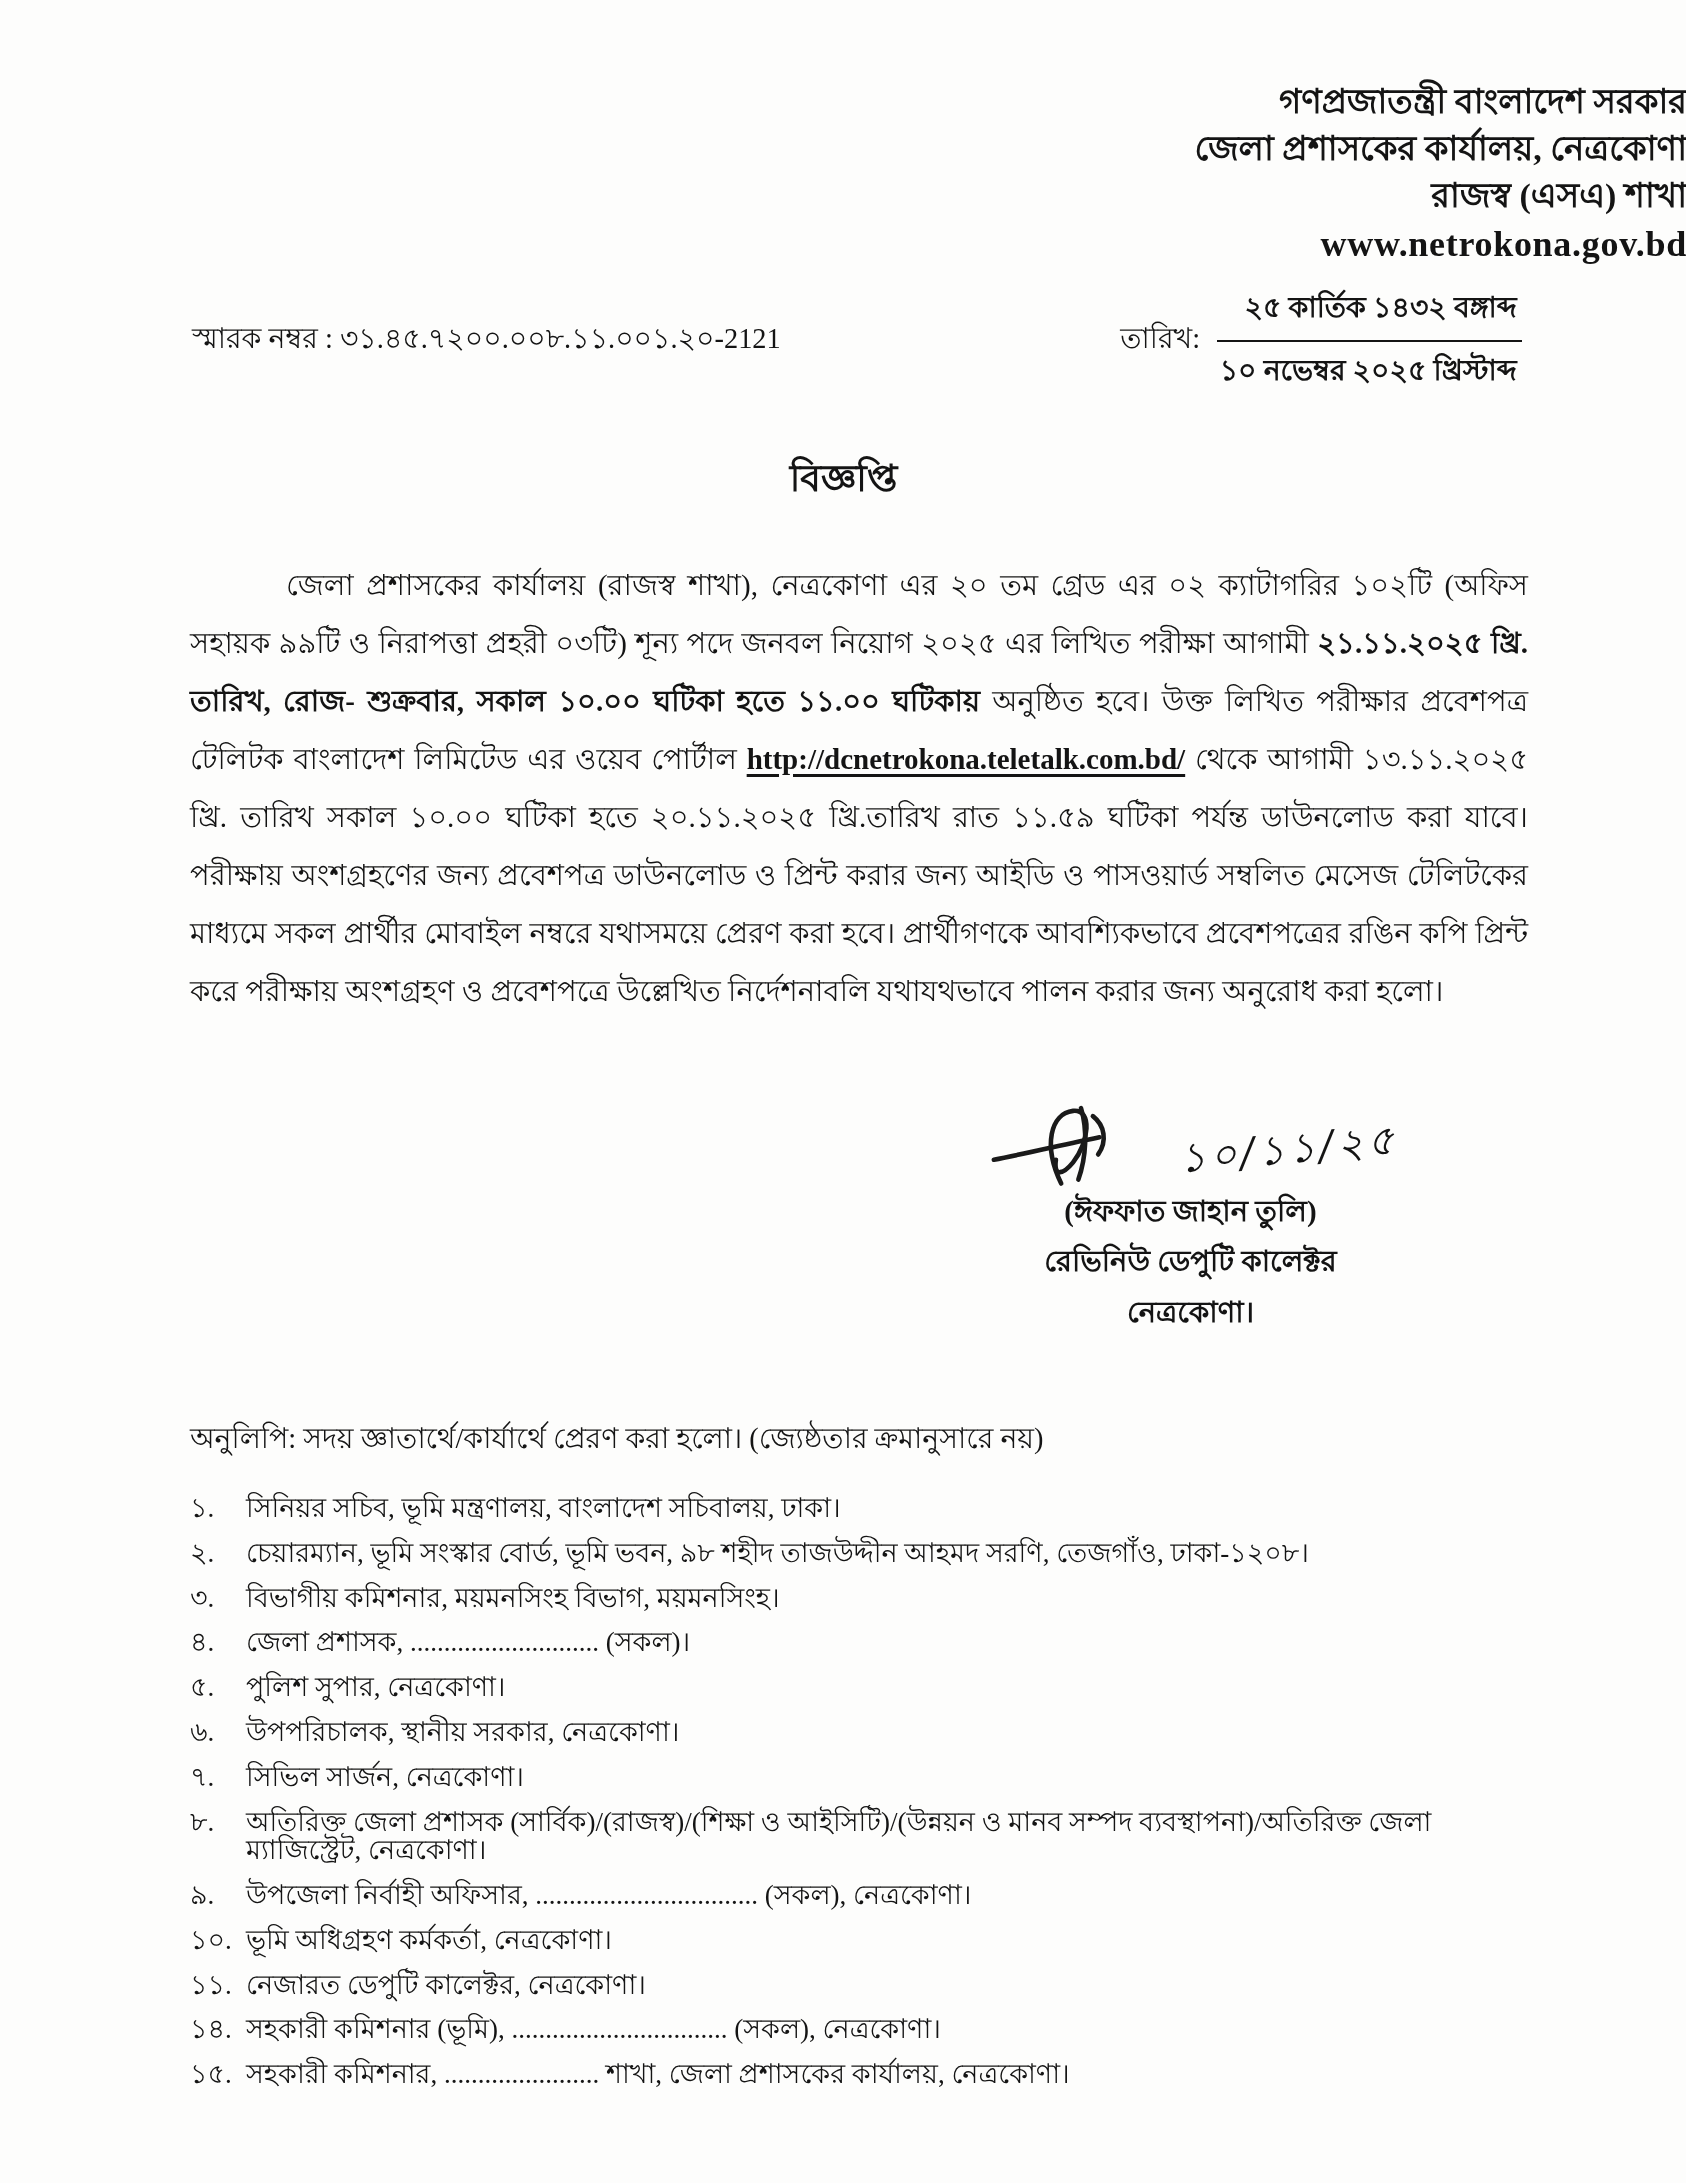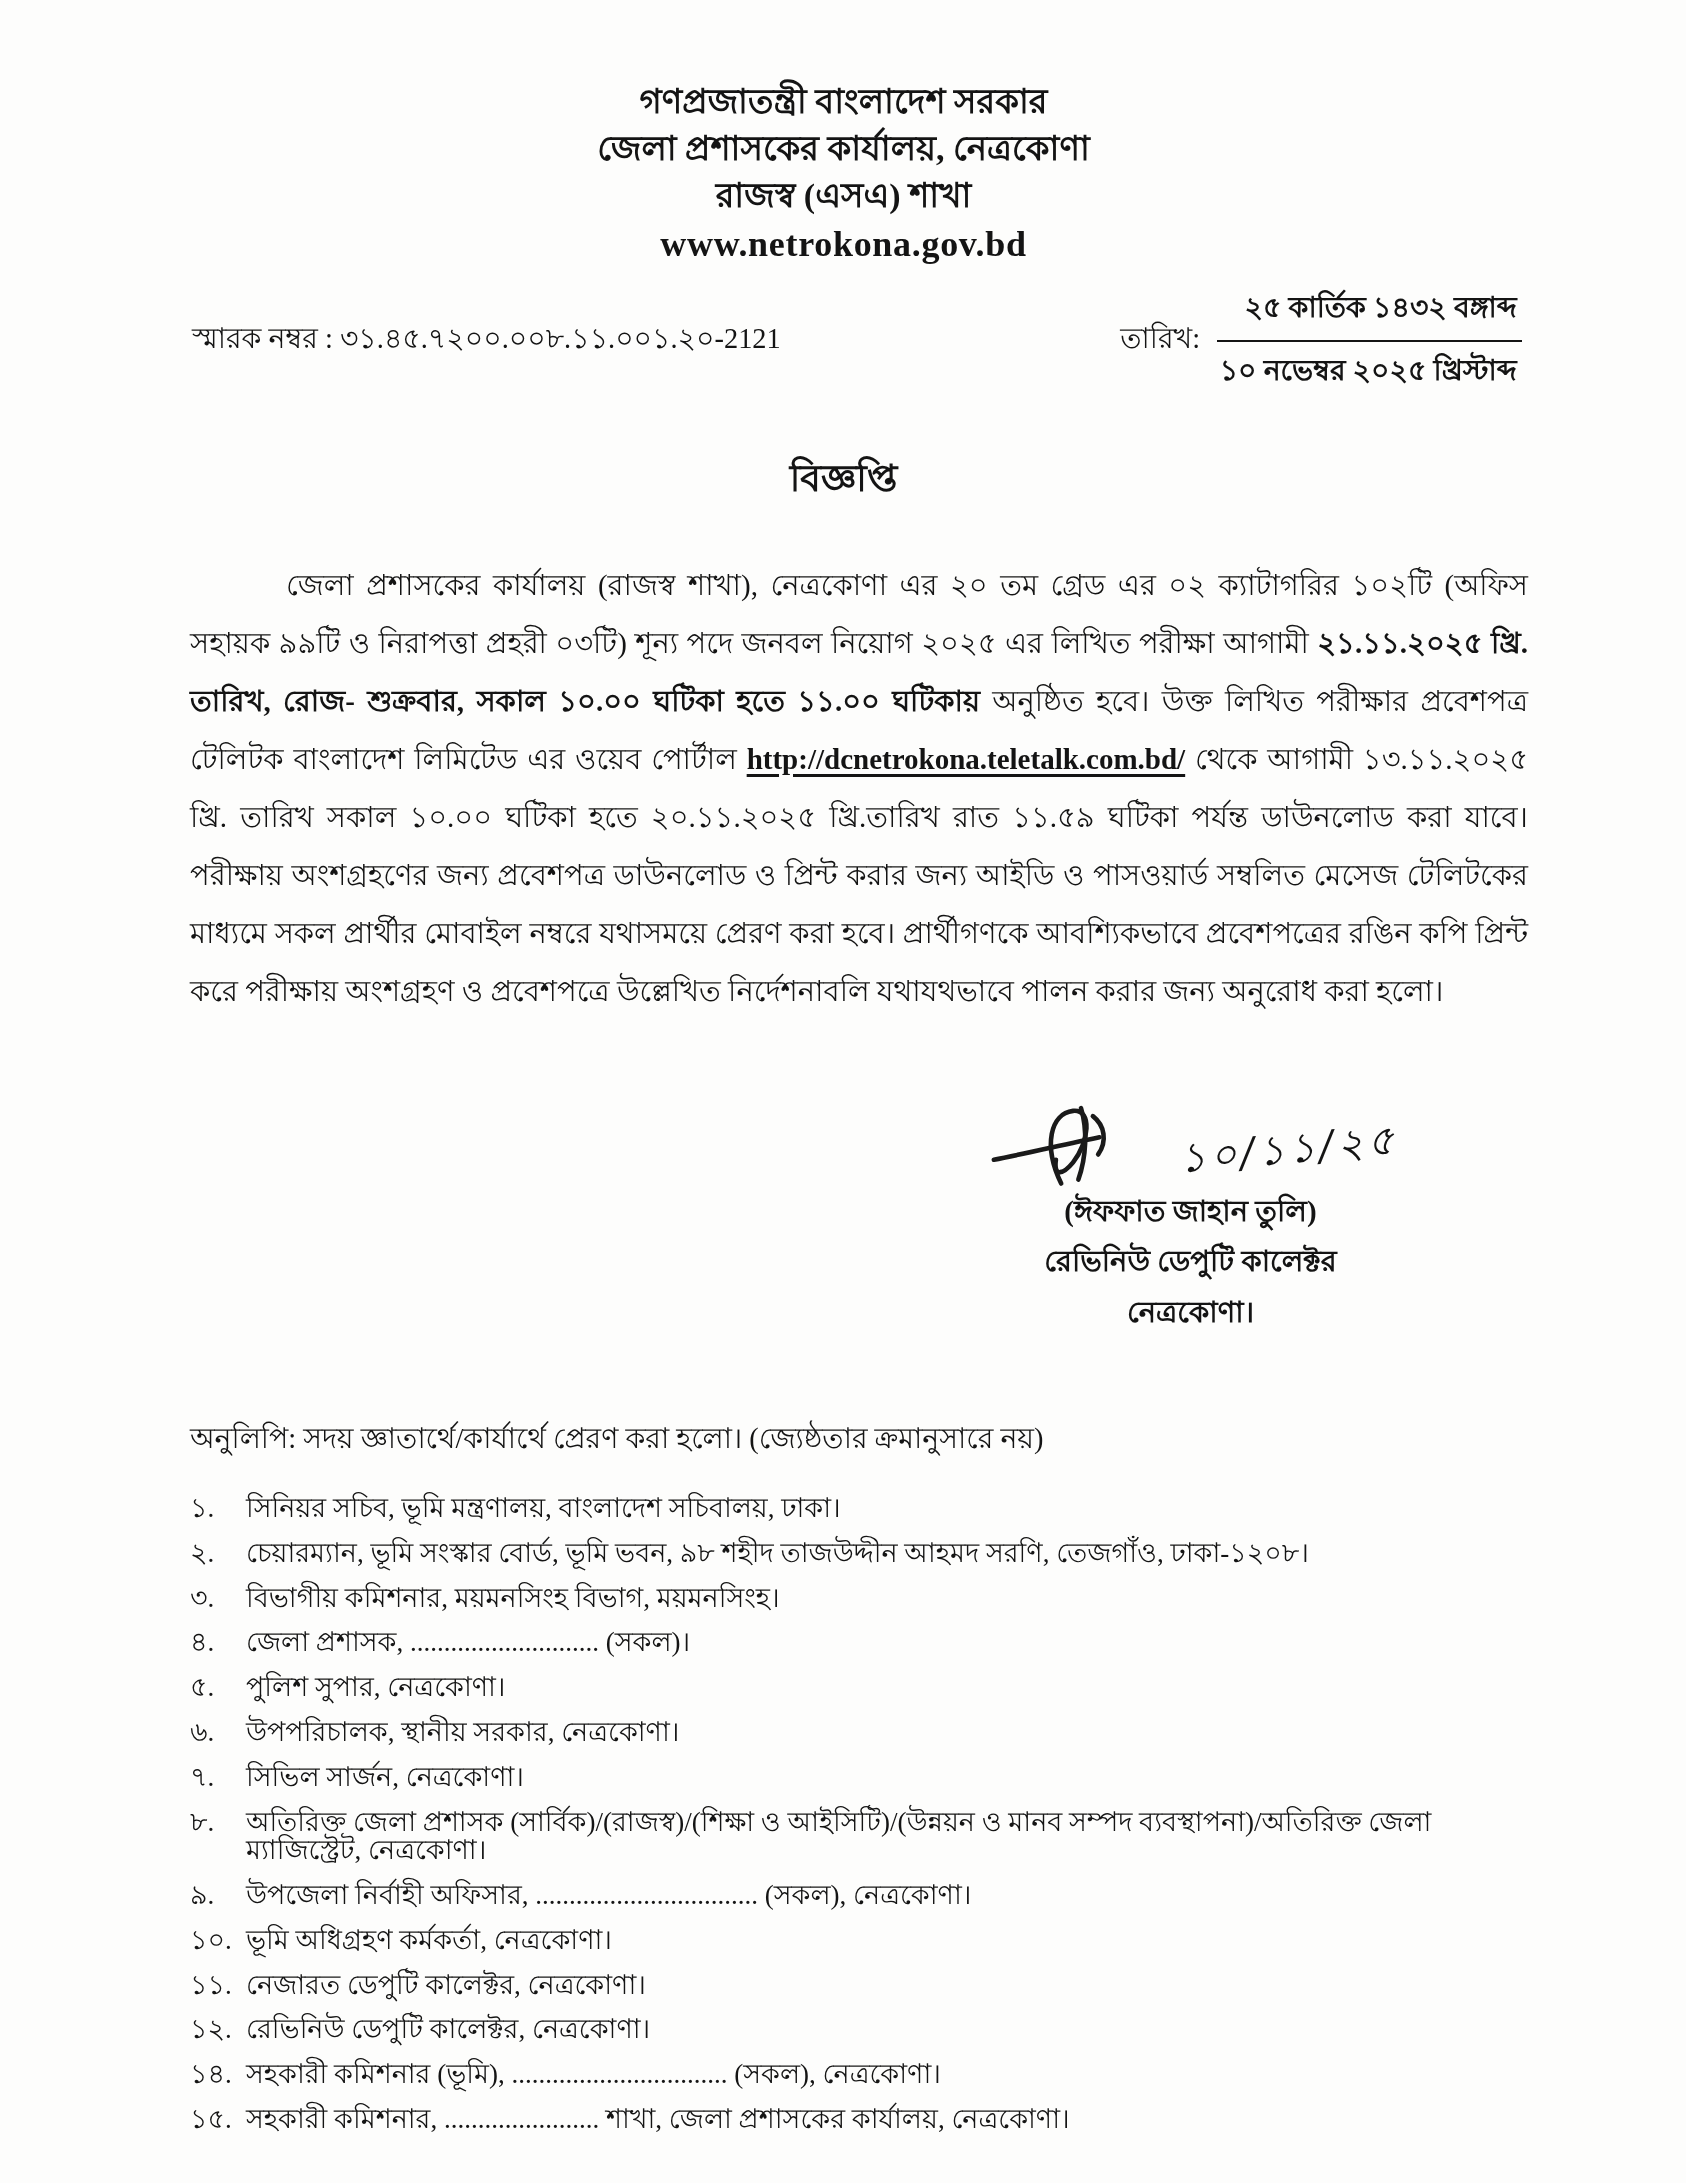--- a/index.html
+++ b/index.html
@@ -6,21 +6,21 @@
   .page {
     position:relative;
     width:1687px; height:2183px;
     background:#fdfdfc;
     color:#141414;
     font-family:"Liberation Serif","DejaVu Serif",serif;
     overflow:hidden;
     box-sizing:border-box;
   }
   
-  .org-header { text-align:center; padding-top:79px; line-height:1.38; }
+  .org-header { text-align:right; padding-top:79px; line-height:1.38; }
   .org-header .h-line { font-size:34px; font-weight:bold; }
   .org-header .h-site { font-size:36px; font-weight:bold; letter-spacing:0.7px; }
 
   
   .memo-row {
     display:flex; justify-content:space-between; align-items:center;
     margin:17px 165px 0 192px;
   }
   .memo-number { font-size:28.4px; }
   .date-block { display:flex; align-items:center; gap:17px; }
@@ -184,24 +184,20 @@
         <div class="dist-item">
           <span class="dist-num">১০.</span>
           <span class="dist-text">ভূমি অধিগ্রহণ কর্মকর্তা, নেত্রকোণা।</span>
         </div>
 
         <div class="dist-item">
           <span class="dist-num">১১.</span>
           <span class="dist-text">নেজারত ডেপুটি কালেক্টর, নেত্রকোণা।</span>
         </div>
 
-        <div class="dist-item">
-          <span class="dist-num">১২.</span>
-          <span class="dist-text">রেভিনিউ ডেপুটি কালেক্টর, নেত্রকোণা।</span>
-        </div>
 
 
         <div class="dist-item">
           <span class="dist-num">১৪.</span>
           <span class="dist-text">সহকারী কমিশনার (ভূমি), ................................ (সকল), নেত্রকোণা।</span>
         </div>
 
         <div class="dist-item">
           <span class="dist-num">১৫.</span>
           <span class="dist-text">সহকারী কমিশনার, ....................... শাখা, জেলা প্রশাসকের কার্যালয়, নেত্রকোণা।</span>

